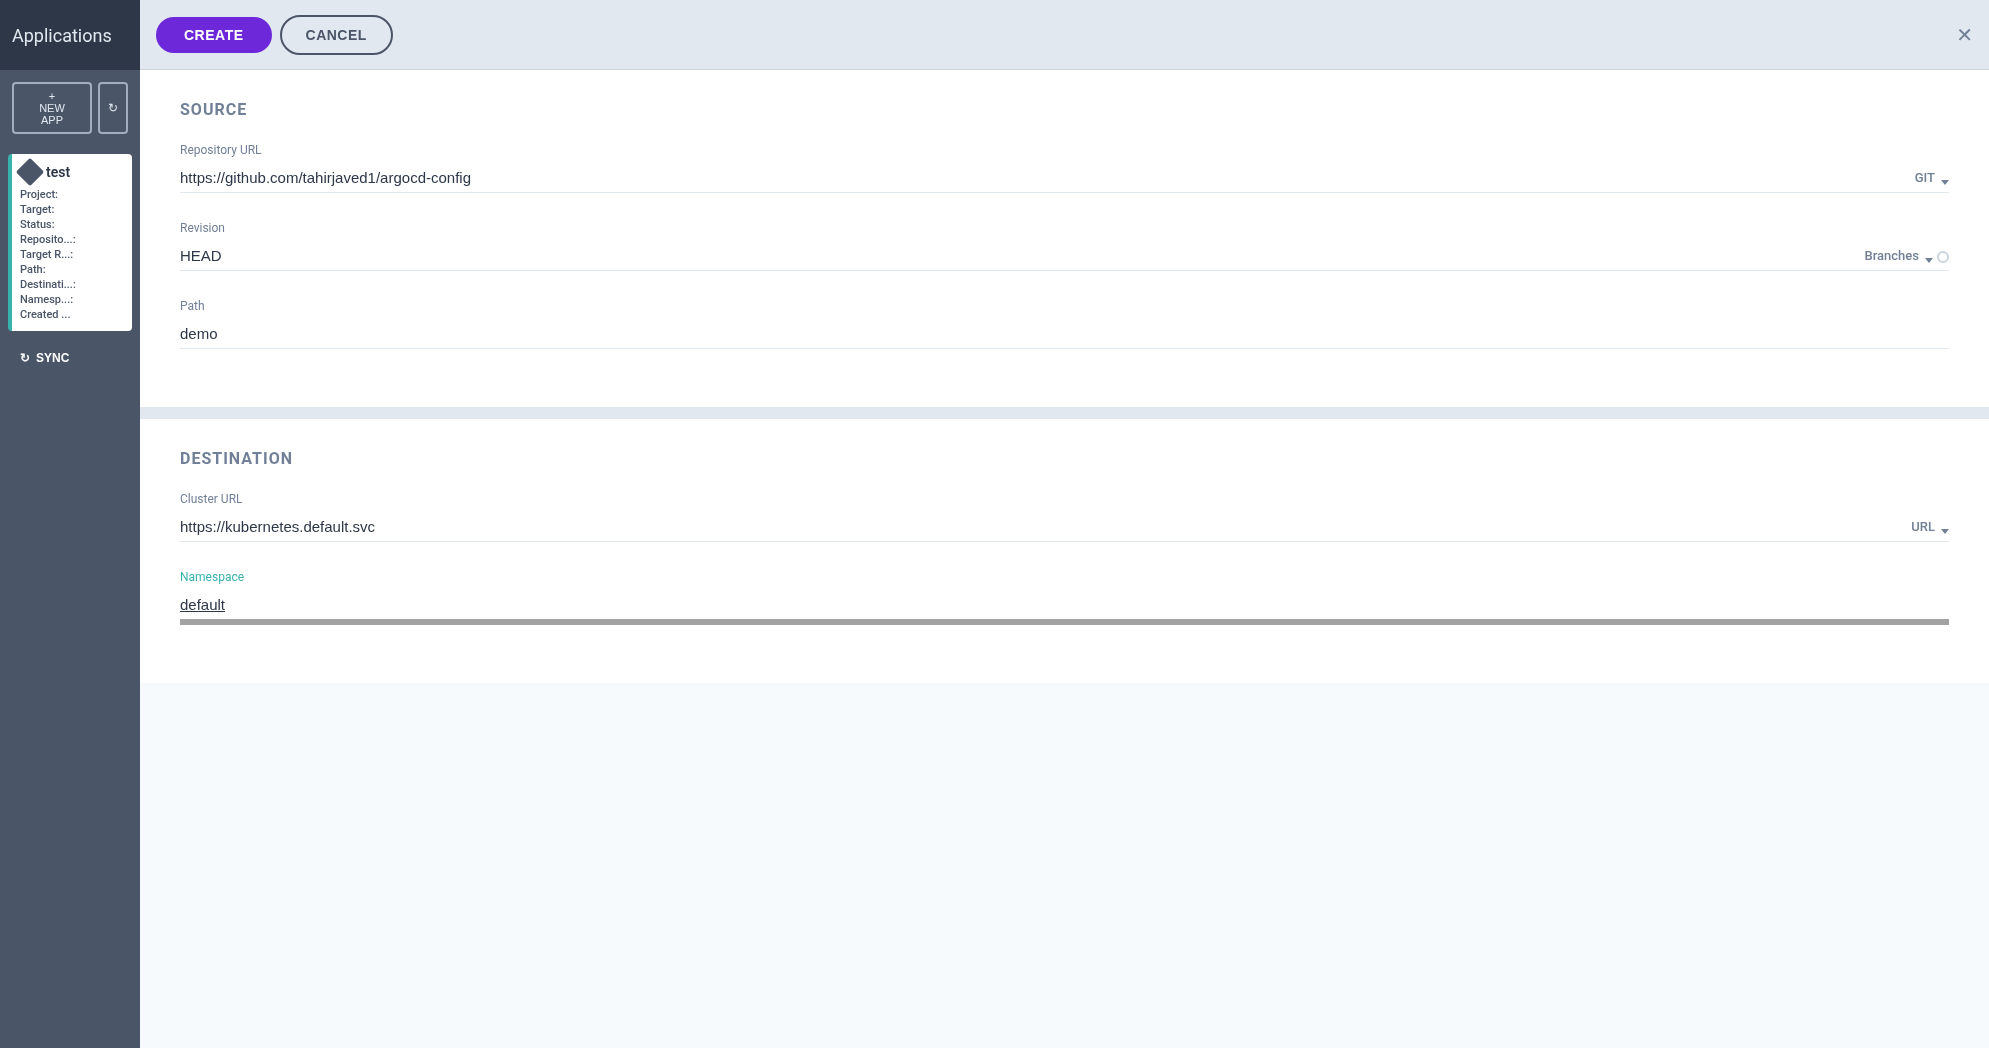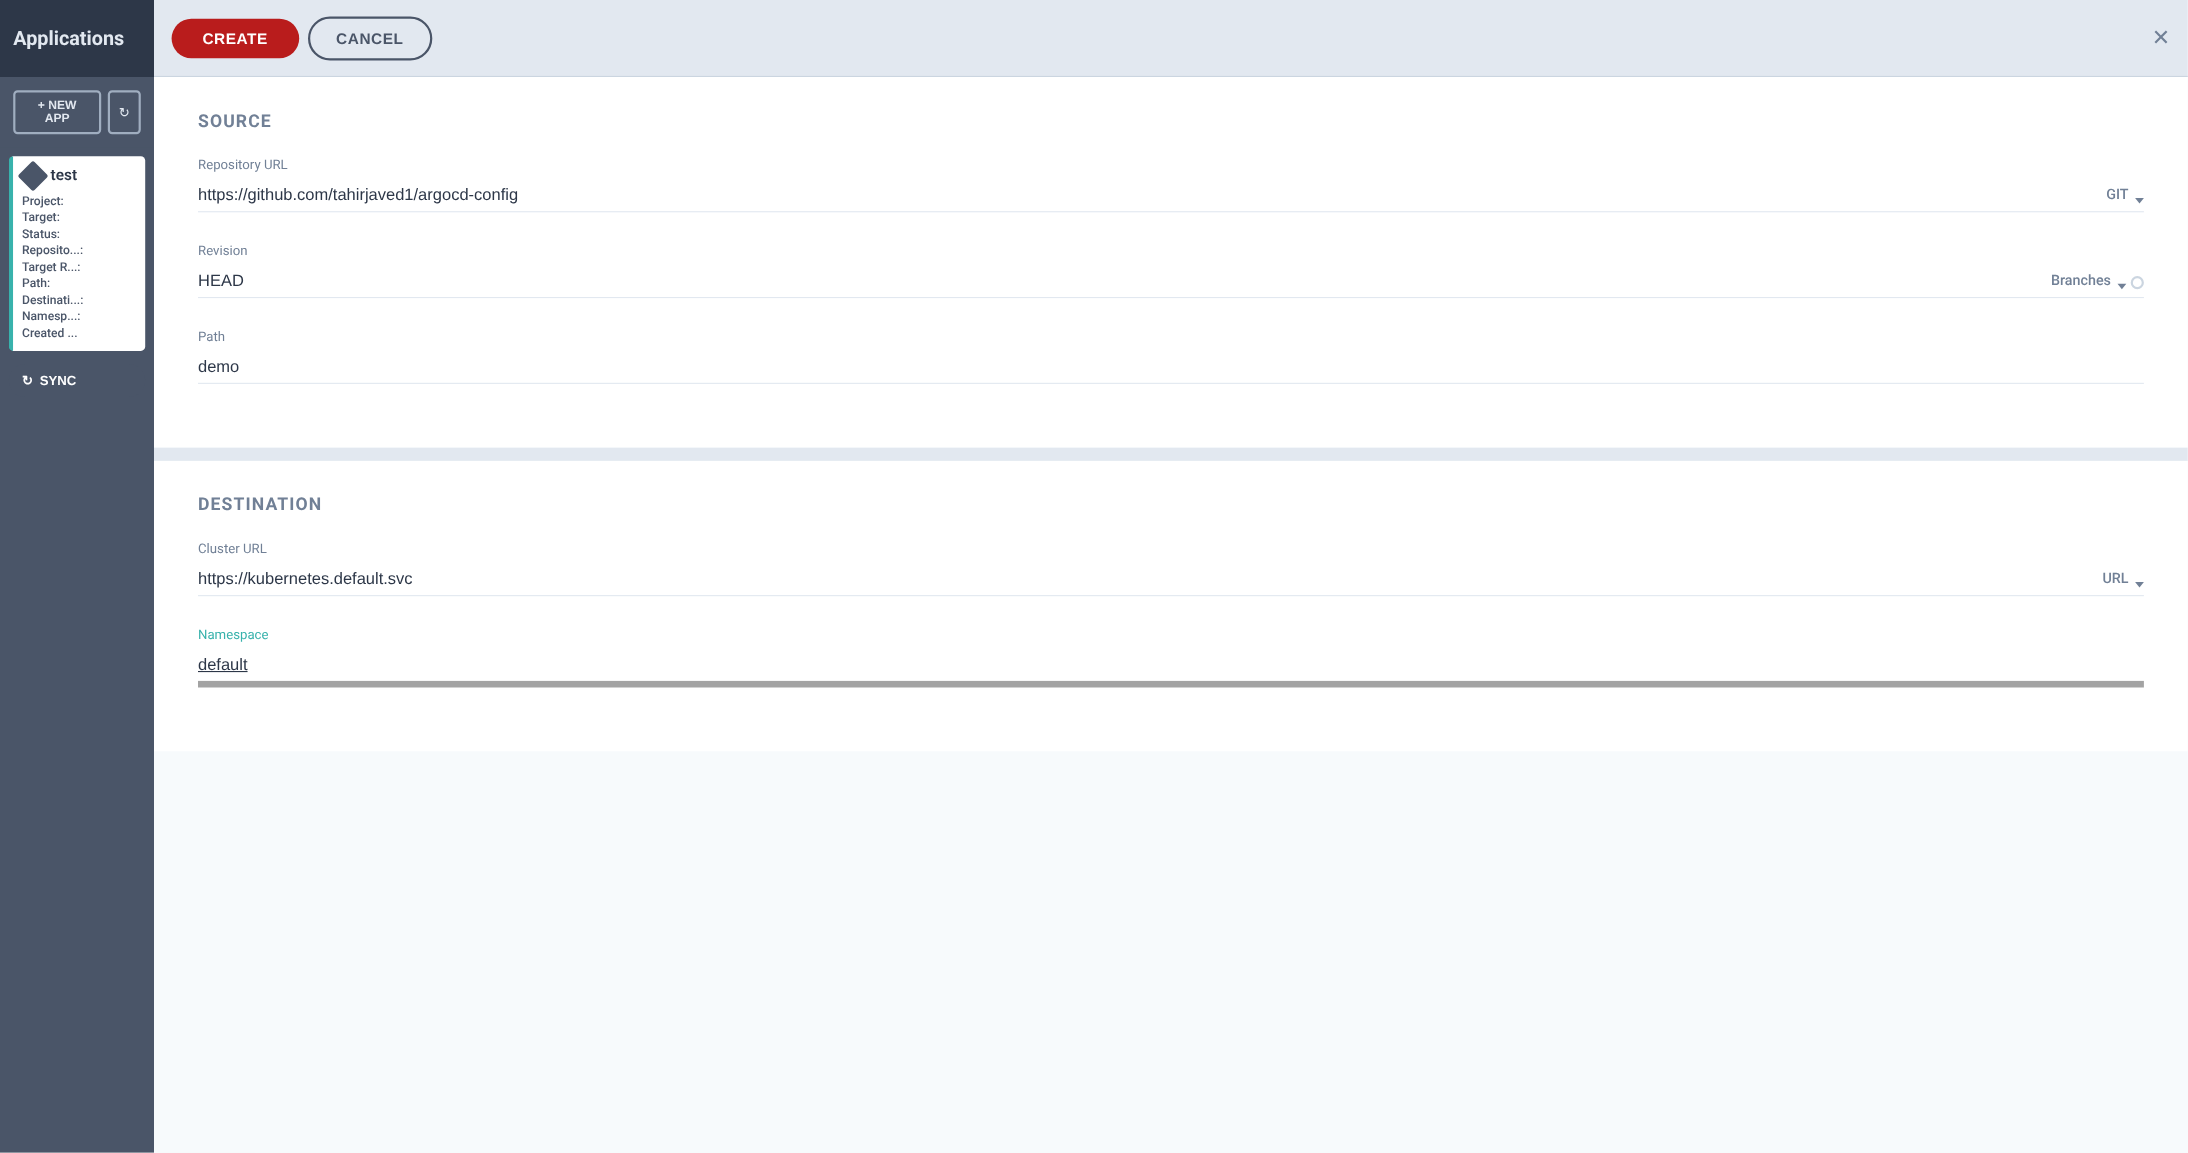--- a/index.html
+++ b/index.html
@@ -21,40 +21,40 @@
       display: flex;
       flex-direction: column;
       position: relative;
       z-index: 10;
     }
     .sidebar-header {
       background: #2d3748;
       padding: 20px 12px;
       color: #e2e8f0;
       font-size: 18px;
-      font-weight: 700;
+      font-weight: 400;
       height: 70px;
       display: flex;
       align-items: center;
     }
     .sidebar-actions {
       padding: 12px;
       display: flex;
       gap: 6px;
       background: #4a5568;
     }
     .btn-new-app {
       background: #4a5568;
       border: 2px solid #a0aec0;
       color: #e2e8f0;
-      padding: 6px 10px;
+      padding: 6px 24px;
       border-radius: 4px;
       cursor: pointer;
       font-size: 11px;
-      font-weight: 700;
+      font-weight: 400;
       display: flex;
       align-items: center;
       gap: 4px;
     }
     .btn-refresh {
       background: #4a5568;
       border: 2px solid #a0aec0;
       color: #e2e8f0;
       padding: 6px 8px;
       border-radius: 4px;
@@ -139,21 +139,21 @@
       padding: 12px 16px;
       display: flex;
       align-items: center;
       gap: 8px;
       min-height: 70px;
       border-bottom: 1px solid #cbd5e0;
       position: relative;
     }
 
     .btn-create {
-      background: #b91c1c;
+      background: #6d28d9;
       color: white;
       border: none;
       padding: 10px 28px;
       border-radius: 20px;
       font-size: 14px;
       font-weight: 700;
       cursor: pointer;
       letter-spacing: 0.5px;
     }
 

